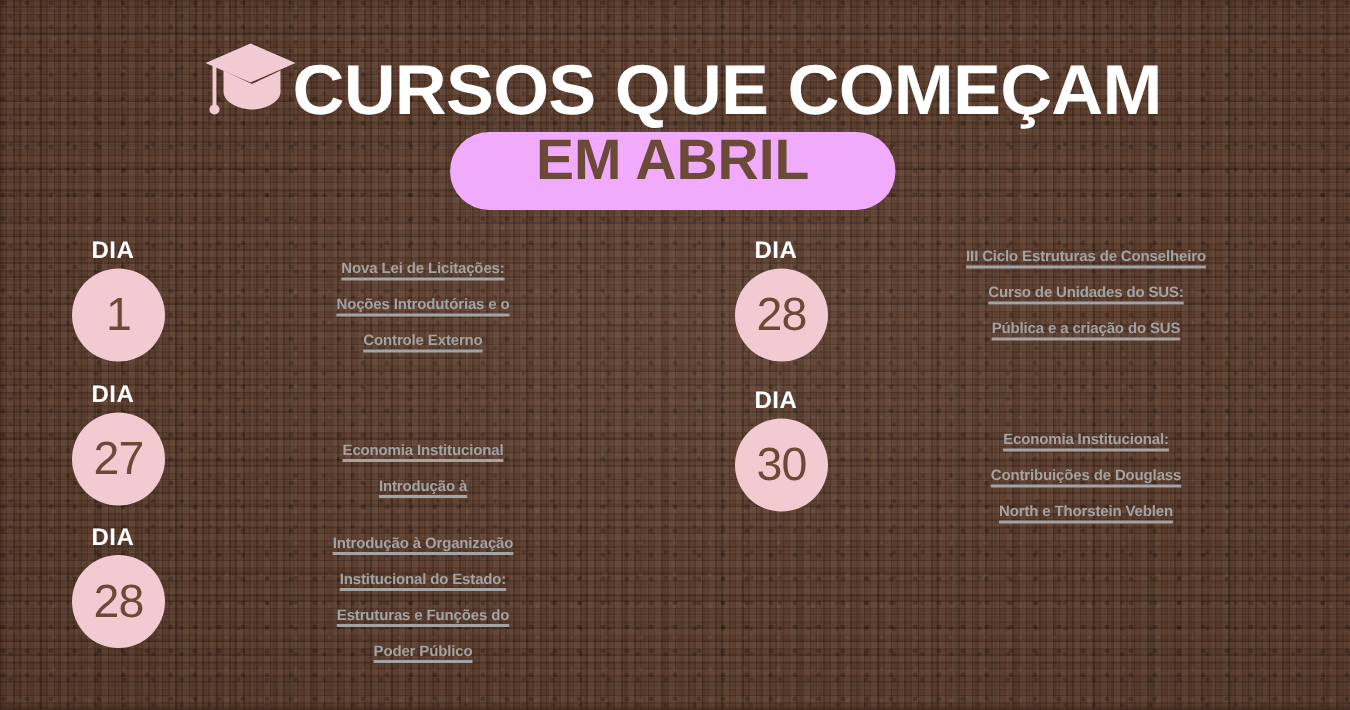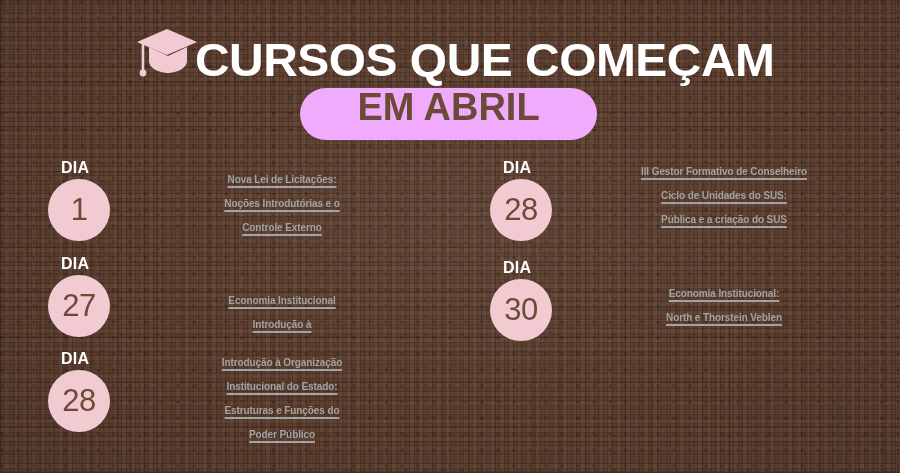--- a/index.html
+++ b/index.html
@@ -300,35 +300,36 @@
     <div class="col col-right">
 
       <div class="course-item item-R1">
         <div class="date-badge">
           <div class="dia-label">DIA</div>
           <div class="day-circle">
             <div class="day-number">28</div>
           </div>
         </div>
         <div class="course-title">
-          <span>III Gestor Formativo de Conselheiro</span>
-          <span>Ciclo de Unidades do SUS:</span>
+          <span>III Ciclo Estruturas de Conselheiro</span>
+          <span>Curso de Unidades do SUS:</span>
           <span>Pública e a criação do SUS</span>
         </div>
       </div>
 
       <div class="course-item item-R2">
         <div class="date-badge">
           <div class="dia-label">DIA</div>
           <div class="day-circle">
             <div class="day-number">30</div>
           </div>
         </div>
         <div class="course-title">
           <span>Economia Institucional:</span>
+          <span>Contribuições de Douglass</span>
           <span>North e Thorstein Veblen</span>
         </div>
       </div>
 
     </div>
 
   </div>
 
 </div>
 

